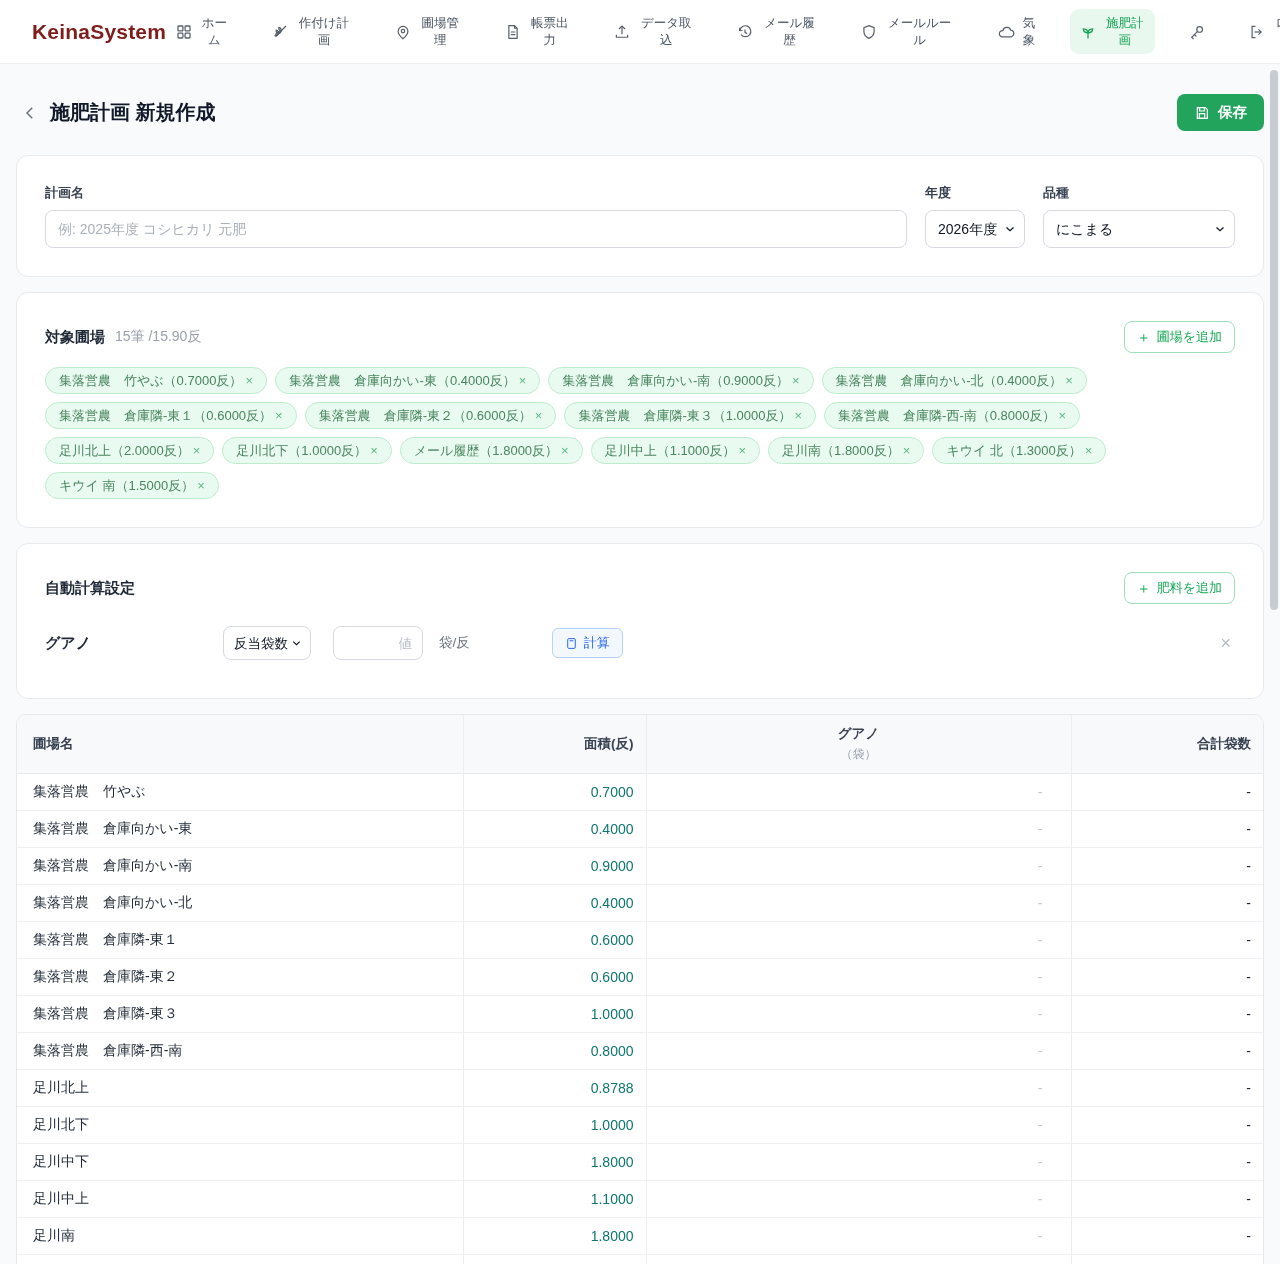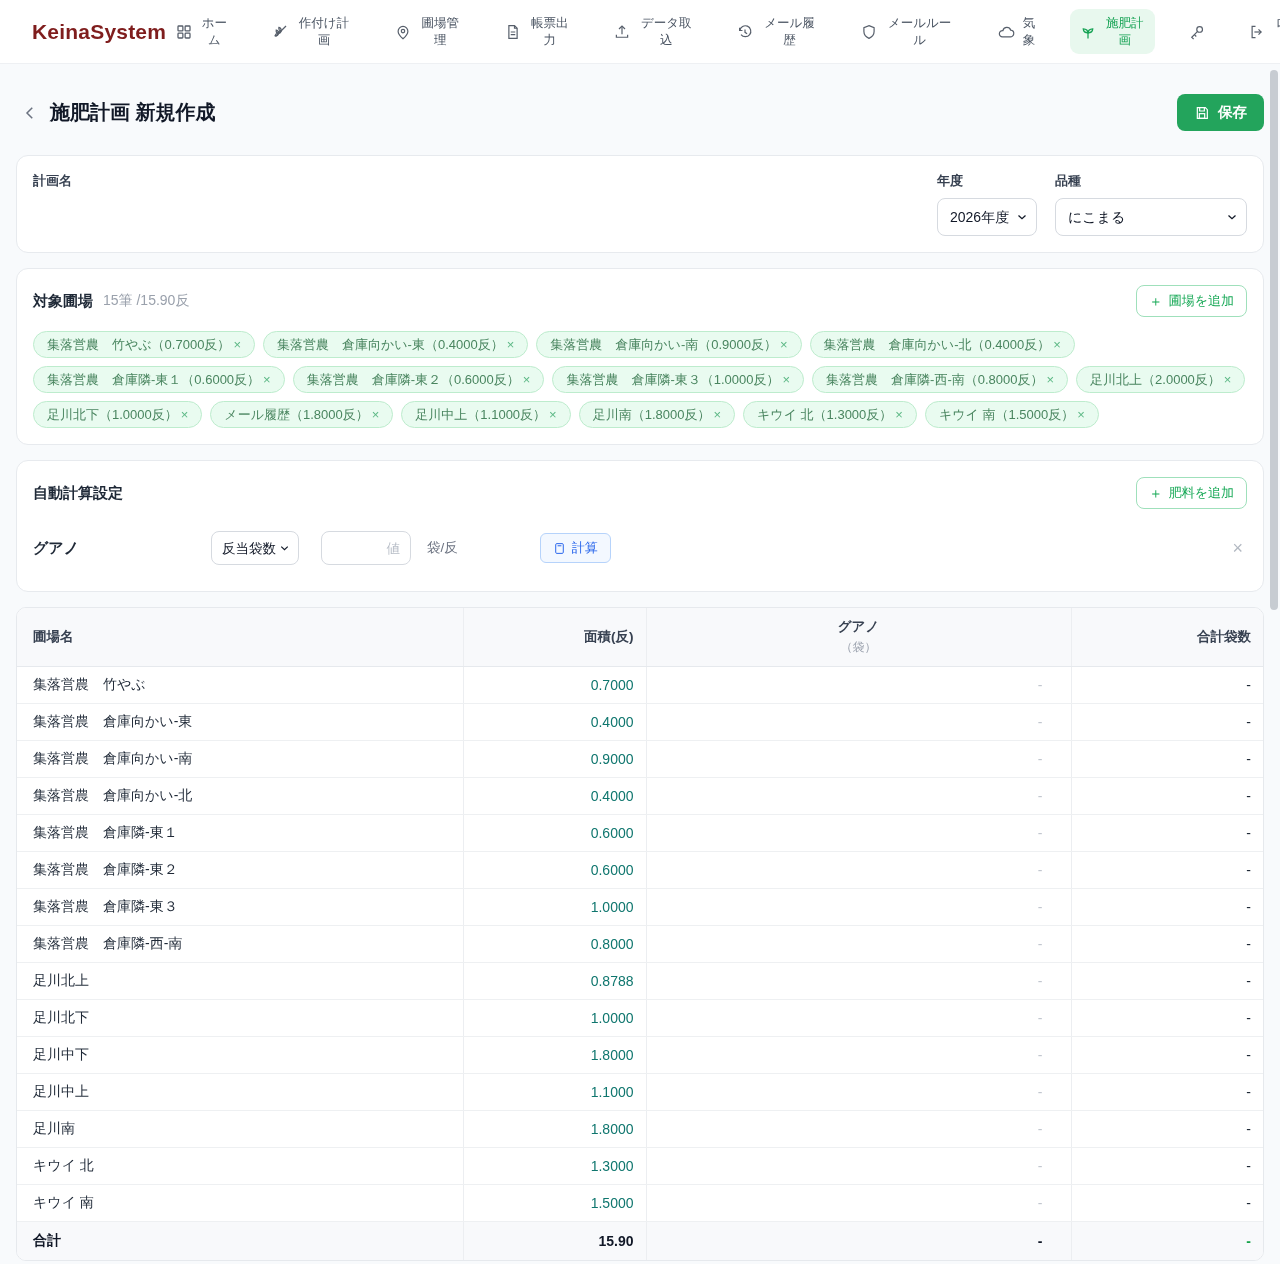--- a/index.html
+++ b/index.html
@@ -37,21 +37,21 @@
   .page-title { font-size:20px; font-weight:700; color:#111827; }
   .save-btn {
     margin-left:auto; display:flex; align-items:center; gap:8px;
     background:#23a45c; color:#fff; border:none; border-radius:8px;
     padding:9px 17px; font-size:14.5px; font-weight:600; cursor:pointer;
     font-family:inherit;
   }
 
   .card {
     background:#fff; border:1px solid #e7eaee; border-radius:12px;
-    padding:16px; margin-bottom:15px;
+    padding:28px; margin-bottom:15px;
   }
 
   
   .form-row { display:flex; gap:18px; }
   .fgroup { display:flex; flex-direction:column; }
   .fgroup.grow { flex:1; }
   .flabel { font-size:13px; font-weight:600; color:#374151; margin-bottom:8px; }
   .text-input {
     height:38px; border:1px solid #d6dae0; border-radius:8px; padding:0 12px;
     font-size:14px; color:#1f2937; font-family:inherit; width:100%; background:#fff;
@@ -286,20 +286,21 @@
           </svg>
       </span>
       <span>保存</span>
     </button>
   </div>
 
   <section class="card">
     <div class="form-row">
       <div class="fgroup grow">
         <label class="flabel">計画名</label>
+        <input class="text-input" type="text" placeholder="例: 2025年度 コシヒカリ 元肥" style="">
       </div>
       <div class="fgroup">
         <label class="flabel">年度</label>
         <div class="sel-wrap w-year">
           <select>
             <option>2026年度</option>
           </select>
           <span class="chev">
             <svg width="14" height="14" viewBox="0 0 24 24" fill="none" stroke="currentColor" stroke-width="2.2">
                 <path d="M6 9.5l6 5.5 6-5.5"></path>

